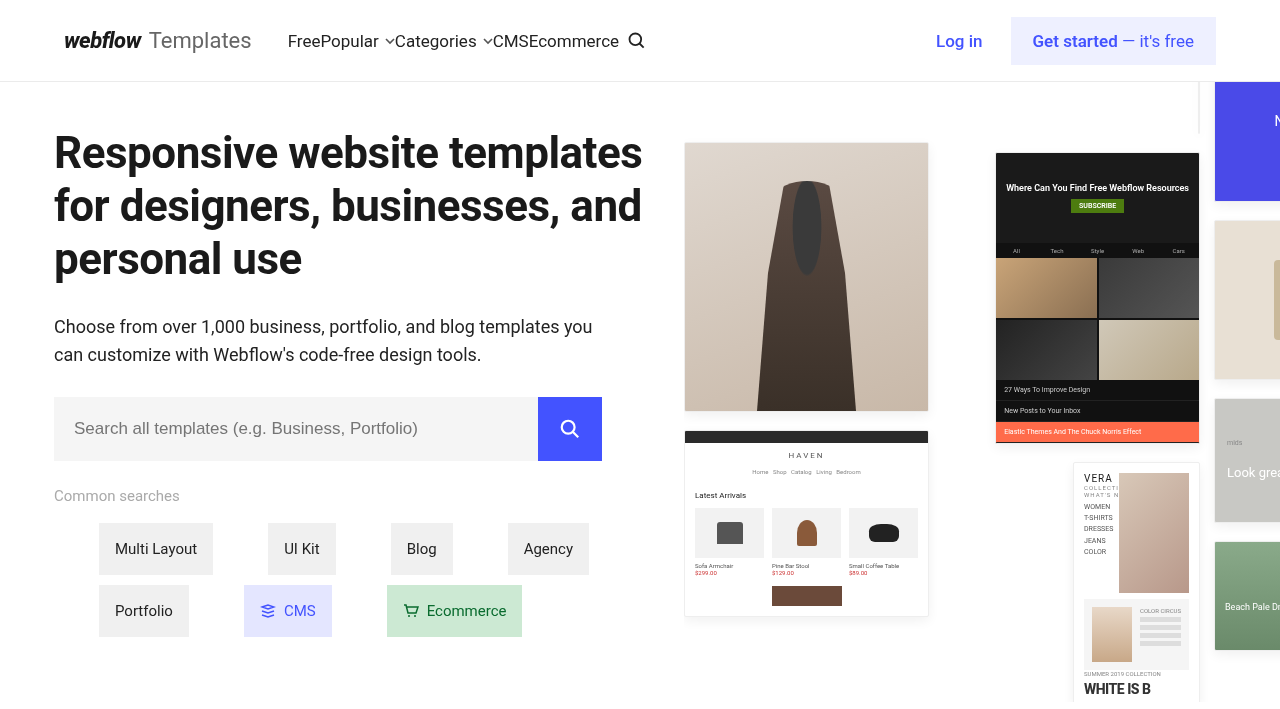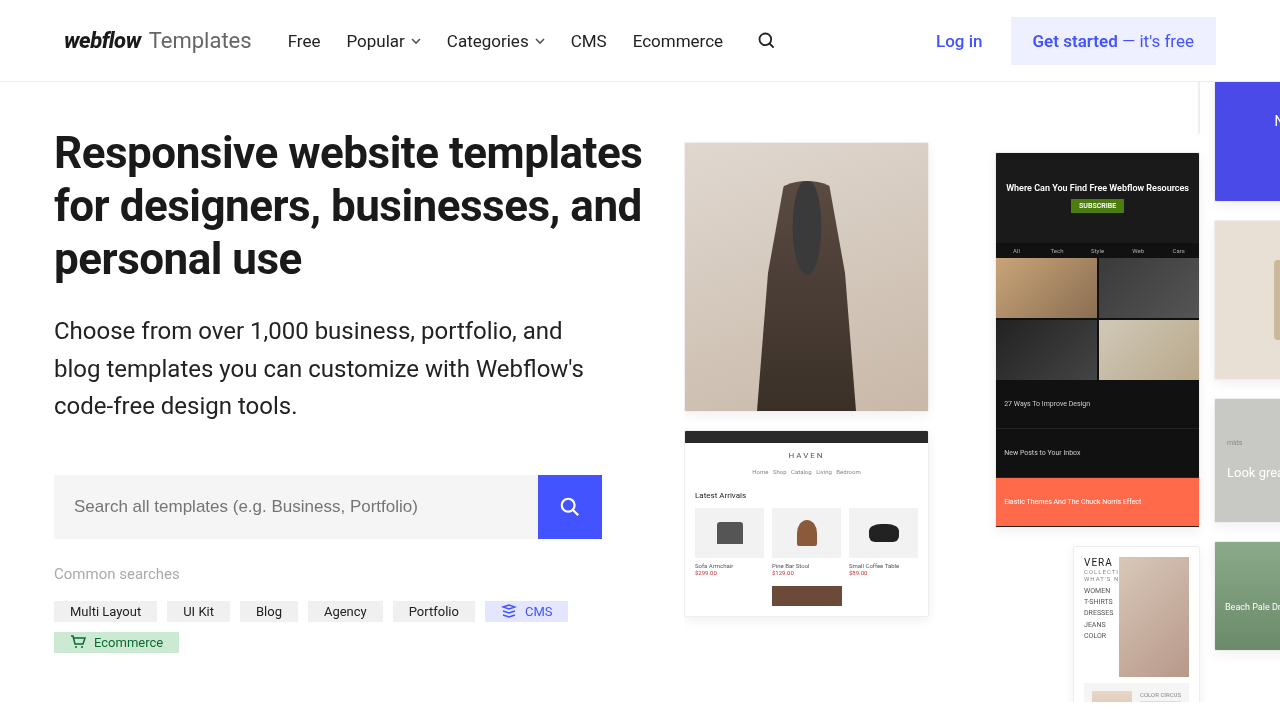--- a/index.html
+++ b/index.html
@@ -3,44 +3,44 @@
 <meta charset="utf-8">
 <style>
 * { margin: 0; padding: 0; box-sizing: border-box; }
 body { font-family: -apple-system, BlinkMacSystemFont, "Segoe UI", Roboto, Helvetica, Arial, sans-serif; background: #fff; color: #1a1a1a; overflow-x: hidden; }
 
 
 .header { display: flex; align-items: center; padding: 0 64px; height: 82px; border-bottom: 1px solid #ebebeb; }
 .brand { display: flex; align-items: baseline; gap: 8px; margin-right: 36px; }
 .brand-logo { font-weight: 800; font-style: italic; font-size: 22px; letter-spacing: -0.5px; }
 .brand-sub { font-size: 22px; color: #666; font-weight: 400; }
-.nav { display: flex; align-items: center; gap: 26px; }
+.nav { display: flex; align-items: center; }
 .nav-item { font-size: 17px; color: #222; cursor: pointer; display: flex; align-items: center; gap: 6px; }
 .chev { width: 10px; height: 10px; }
 .search-ico { width: 20px; height: 20px; color: #222; cursor: pointer; margin-left: 8px; }
 .header-right { margin-left: auto; display: flex; align-items: center; gap: 28px; }
 .login { color: #4353ff; font-size: 17px; font-weight: 500; cursor: pointer; }
 .cta { background: #eef0ff; padding: 14px 22px; font-size: 17px; cursor: pointer; }
 .cta-strong { color: #4353ff; font-weight: 600; }
 .cta-sub { color: #4353ff; font-weight: 400; }
 
 
 .main { display: flex; padding-left: 54px; }
 .left { width: 600px; padding-top: 45px; flex-shrink: 0; }
 .h1 { font-size: 44px; font-weight: 700; line-height: 1.2; letter-spacing: -0.5px; margin-bottom: 28px; }
-.lead { font-size: 24px; line-height: 1.55; color: #222; margin-bottom: 50px; max-width: 560px; }
+.lead { font-size: 18px; line-height: 1.55; color: #222; margin-bottom: 28px; max-width: 560px; }
 
 .search-row { display: flex; max-width: 548px; margin-bottom: 26px; }
 .search-input { flex: 1; background: #f5f5f5; border: none; padding: 22px 20px; font-size: 17px; color: #666; outline: none; }
 .search-btn { width: 64px; background: #4353ff; border: none; display: flex; align-items: center; justify-content: center; cursor: pointer; }
 .search-btn svg { width: 22px; height: 22px; stroke: #fff; }
 
 .common-label { color: #aaa; font-size: 15px; margin-bottom: 18px; }
 .tags { display: flex; flex-wrap: wrap; gap: 10px; max-width: 560px; }
-.tag { background: #f0f0f0; padding: 3px 16px; font-size: 13px; color: #222; cursor: pointer; display: flex; align-items: center; gap: 8px; }
+.tag { background: #f0f0f0; padding: 17px 16px; font-size: 15px; color: #222; cursor: pointer; display: flex; align-items: center; gap: 8px; margin-left: 45px; }
 .tag.cms { background: #e4e6ff; color: #4353ff; }
 .tag.ecom { background: #cce9d3; color: #0a6b2f; }
 .tag-ico { width: 16px; height: 14px; }
 
 
 .gallery { flex: 1; position: relative; min-height: 620px; overflow: hidden; margin-left: 30px; }
 .col { position: absolute; top: -20px; display: flex; flex-direction: column; gap: 18px; }
 .col1 { left: 0; width: 245px; top: 60px; }
 .col2 { left: 271px; width: 245px; align-items: flex-end; }
 .col3 { left: 530px; width: 180px; }
@@ -49,21 +49,21 @@
 .card.dark { background: #1a1a1a; color: #fff; }
 .hero-txt { text-align: center; padding: 30px 10px; font-size: 9px; font-weight: 600; }
 .orange-btn { background:#4d7c0f; color:#fff; font-size:7px; padding:3px 8px; display:inline-block; margin-top:6px; }
 .strip { display:flex; background:#111; }
 .strip div { flex:1; text-align:center; color:#aaa; font-size:6px; padding:4px 0; }
 .grid2 { display:grid; grid-template-columns:1fr 1fr; gap:2px; background:#111; }
 .grid2 div { height:60px; background:linear-gradient(135deg,#c9a478,#8a6f52); }
 .grid2 div:nth-child(2){ background:linear-gradient(135deg,#3a3a3a,#555); }
 .grid2 div:nth-child(3){ background:linear-gradient(135deg,#222,#444); }
 .grid2 div:nth-child(4){ background:linear-gradient(135deg,#d0c8b8,#b8a88a); }
-.stripe-list div { background:#111; color:#ccc; font-size:7px; padding:20px 8px; border-bottom:1px solid #222; }
+.stripe-list div { background:#111; color:#ccc; font-size:7px; padding:6px 8px; border-bottom:1px solid #222; }
 .stripe-list .hl { background:#ff6b4a; color:#fff; }
 
 .haven .hdr { text-align:center; padding:8px 0; font-size:8px; letter-spacing:2px; color:#555; }
 .haven .nav2 { text-align:center; font-size:6px; color:#888; padding-bottom:6px; }
 .haven .hero { height:110px; background:linear-gradient(#a89888,#8a7a6a); display:flex; flex-direction:column; align-items:center; justify-content:center; color:#fff; letter-spacing:2px; font-size:10px; }
 .haven .hero .btn { border:1px solid #fff; padding:3px 10px; font-size:6px; margin-top:6px; }
 .haven .sec { padding:10px; }
 .haven .sec-t { font-size:8px; margin-bottom:8px; }
 .haven .prods { display:flex; gap:8px; }
 .haven .prod { flex:1; }

